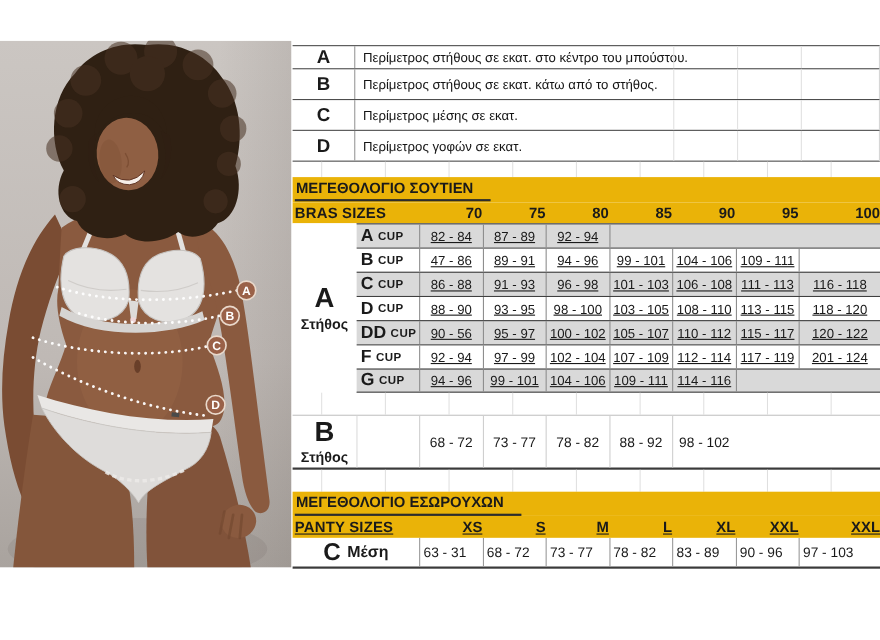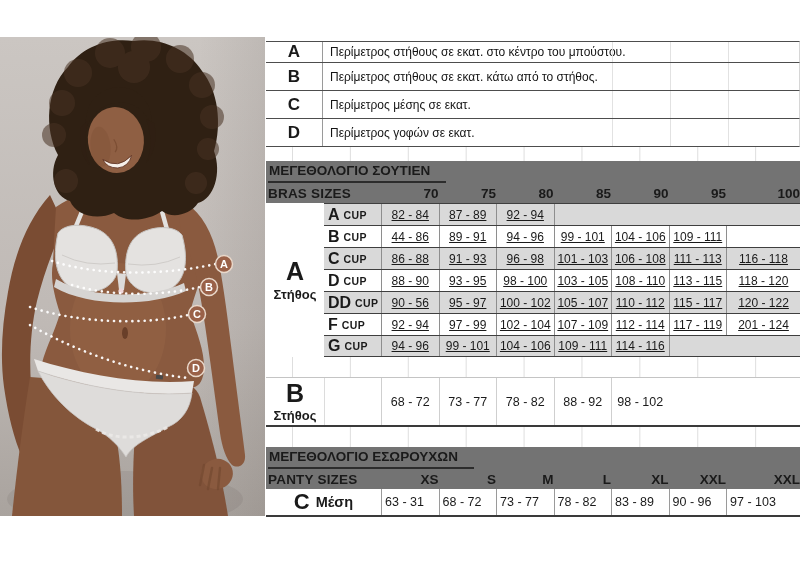--- a/index.html
+++ b/index.html
@@ -21,31 +21,31 @@
   .ghost { height:100%; border-left:1px solid #e2e2e2; }
 
   
   .grid-spacer { position:absolute; left:266px; width:534px;
     background-image:linear-gradient(to right,#dedede 1px,transparent 1px);
     background-size:57.9px 100%; background-position:26px 0; }
   #spacer1 { top:147px; height:14px; }
   #spacer2 { top:357px; height:20px; }
   #spacer3 { top:427px; height:20px; }
 
-  .peach { background:#737373; }
+  .peach { background:#eab308; }
 
   
   #bra-table { position:absolute; left:266px; top:161px; width:534px; }
   .tbl-title-row { height:23px; display:flex; align-items:center; }
   #panty-table .tbl-title-row { height:22px; }
   .tbl-title { font-weight:bold; font-size:13.5px; line-height:17px; white-space:nowrap;
                margin-left:2px; padding:0 16px 2px 1px; border-bottom:2px solid #2c2c2c; }
   .size-row { height:19px; display:grid; grid-template-columns:115px repeat(6,57.5px) 1fr;
               align-items:center; font-weight:bold; font-size:13.5px; }
-  #panty-table .size-row { height:20px; }
+  #panty-table .size-row { height:20px;text-decoration:underline; }
   .row-label { padding-left:2px; white-space:nowrap; letter-spacing:0.2px; }
   .size-cell { text-align:right; }
 
   .bra-body { position:relative; }
   .side-cell { position:absolute; left:0; top:0; width:58px; height:100%; background:#fff;
                display:flex; flex-direction:column; align-items:center; justify-content:center; gap:3px; }
   .side-letter { font-size:25px; font-weight:bold; line-height:1; }
   .side-label { font-size:13px; font-weight:bold; }
   .cup-row { margin-left:58px; height:22px; display:grid; grid-template-columns:57px repeat(6,57.5px) 1fr;
              border-top:1px solid #3f3f3f; }
@@ -252,21 +252,21 @@
         <div class="val"></div>
         <div class="val no-sep"></div>
         <div class="val no-sep"></div>
         <div class="val no-sep"></div>
       </div>
       <div class="cup-row even">
         <div class="cup-label">
             <span class="cup-letter">B</span>
             <span class="cup-suffix">CUP</span>
           </div>
-        <div class="val">44 - 86</div>
+        <div class="val">47 - 86</div>
         <div class="val">89 - 91</div>
         <div class="val">94 - 96</div>
         <div class="val">99 - 101</div>
         <div class="val">104 - 106</div>
         <div class="val">109 - 111</div>
         <div class="val"></div>
       </div>
       <div class="cup-row odd">
         <div class="cup-label">
             <span class="cup-letter">C</span>

